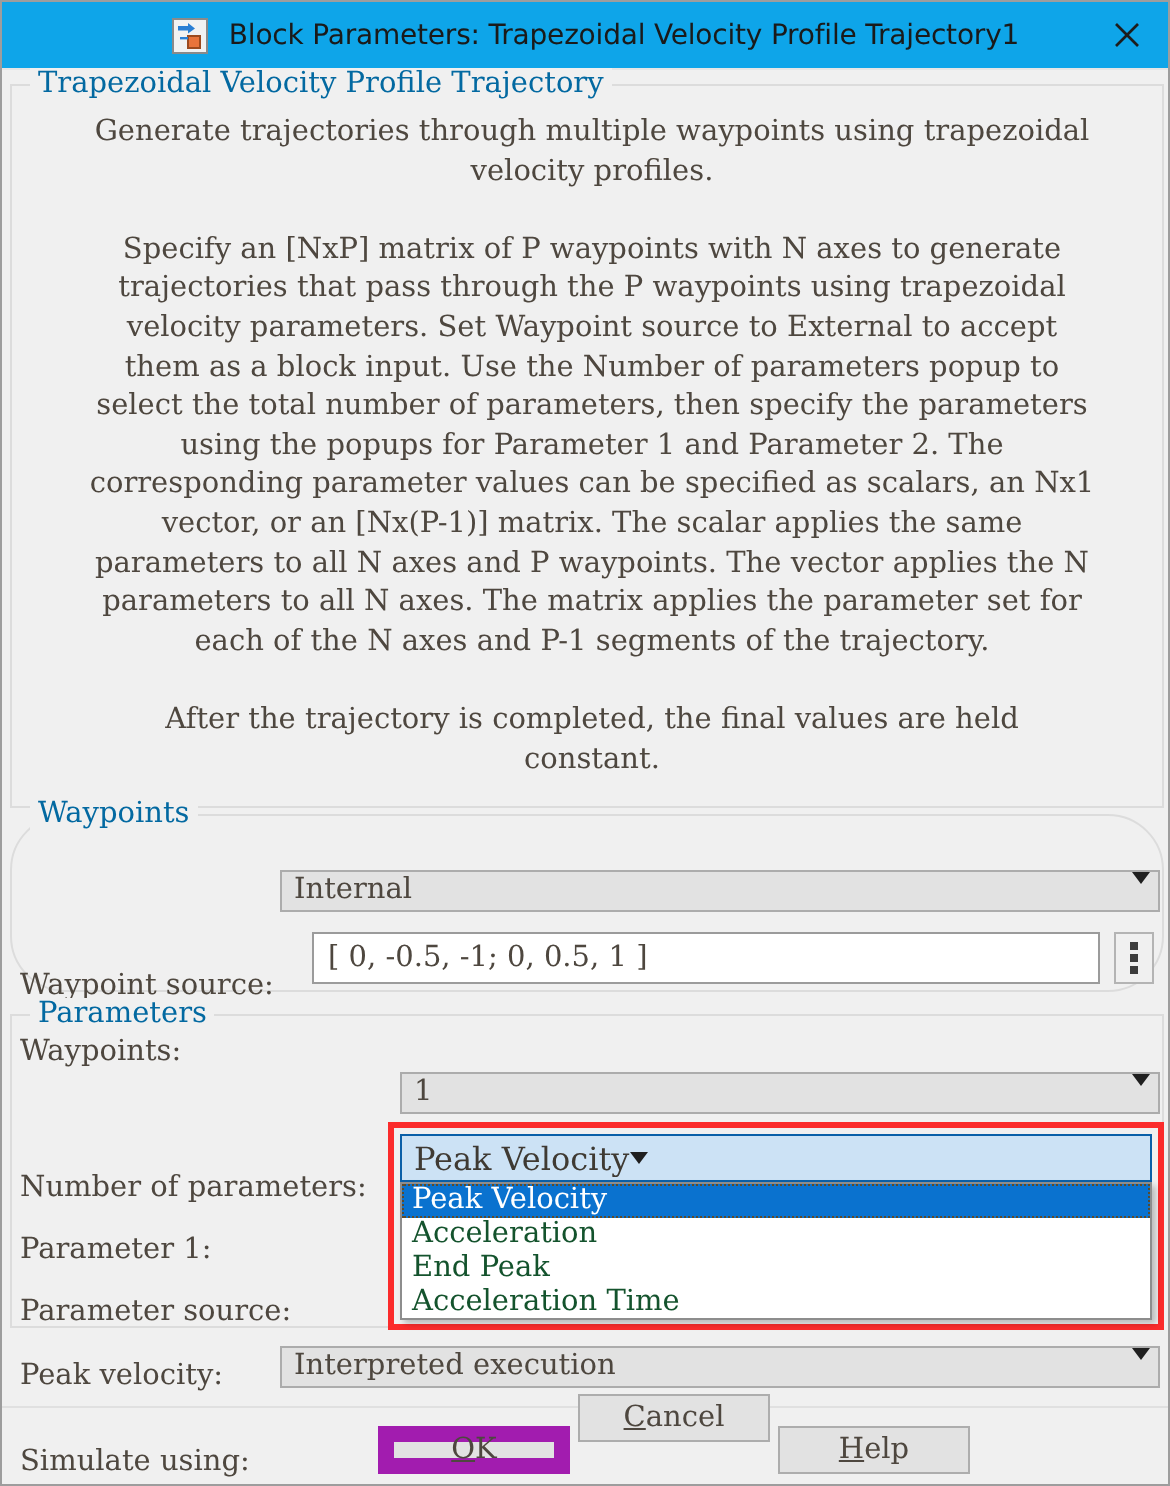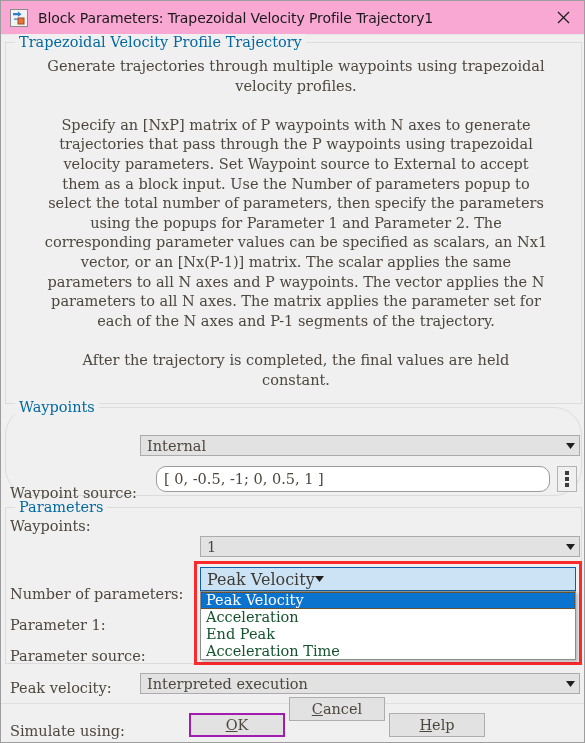--- a/index.html
+++ b/index.html
@@ -23,25 +23,26 @@
     box-sizing: border-box;
     overflow: hidden;
   }
 
   
   .titlebar {
     position: absolute;
     left: 0; top: 0;
     width: 585px;
     height: 34px;
-    background: #f9a8d4;
+    background: #0ea5e9;
     border-bottom: 1px solid #e6e6e6;
     box-sizing: border-box;
     display: flex;
     align-items: center;
+    justify-content: center;
   }
   .title-icon {
     width: 18px; height: 18px;
     margin-left: 9px;
     position: relative;
     flex: 0 0 auto;
   }
   .title-text {
     margin-left: 10px;
     font-family: "DejaVu Sans", "Liberation Sans", sans-serif;
@@ -118,21 +119,21 @@
     margin-top: 45px;
   }
 
   .combo {
     position: absolute;
     background: #e2e2e2;
     border: 1px solid #acacac;
     box-sizing: border-box;
     height: 21px;
     display: flex;
-    align-items: center;
+    align-items: flex-start;
     cursor: default;
   }
   .combo .combo-text {
     font-size: 14.5px;
     color: #4e473f;
     padding-left: 6px;
     white-space: nowrap;
     overflow: hidden;
     flex: 1 1 auto;
     line-height: 18px;
@@ -245,21 +246,21 @@
     box-sizing: border-box;
     display: flex;
     align-items: center;
     justify-content: center;
     font-size: 14.5px;
     color: #4e473f;
     cursor: default;
     line-height: 18px;
   }
   .btn.default {
-    border: 2px solid #a21caf;
+    border: 8px solid #a21caf;
   }
   .btn u { text-decoration: underline; }
 
   .bottom-sep {
     position: absolute;
     left: 0; top: 702px;
     width: 585px; height: 1px;
     background: #e0e0e0;
   }
 </style>
@@ -317,21 +318,21 @@
     <div class="combo-text">Internal</div>
     <div class="arrow">
       <svg width="9" height="6" viewBox="0 0 9 6">
           <polygon points="0,0 9,0 4.5,6" fill="#1f1f1f"></polygon>
         </svg>
     </div>
   </div>
 
   <div class="row-label" style="left:9px; top:471px;">Waypoints:</div>
 
-  <div class="textfield" style="left:155px; top:465px; width:394px;border-radius:10px;">
+  <div class="textfield" style="left:155px; top:465px; width:394px;">
     <div class="tf-text">[ 0, -0.5, -1; 0, 0.5, 1 ]</div>
   </div>
 
   <div class="dots-btn" style="left:556px; top:465px;">
     <i></i>
       <i></i>
       <i></i>
   </div>
 
   <div class="groupbox" id="param-group">

